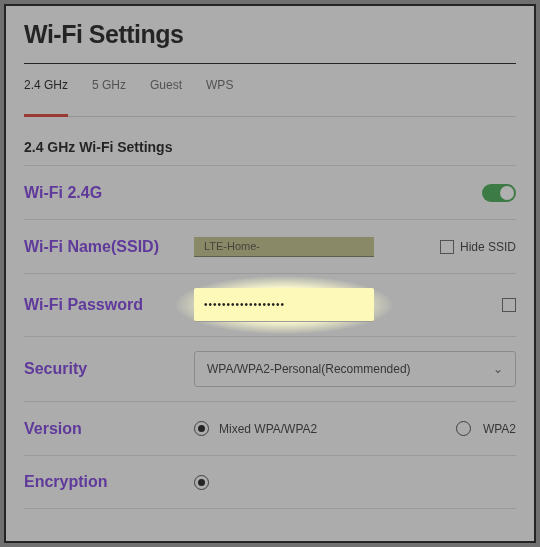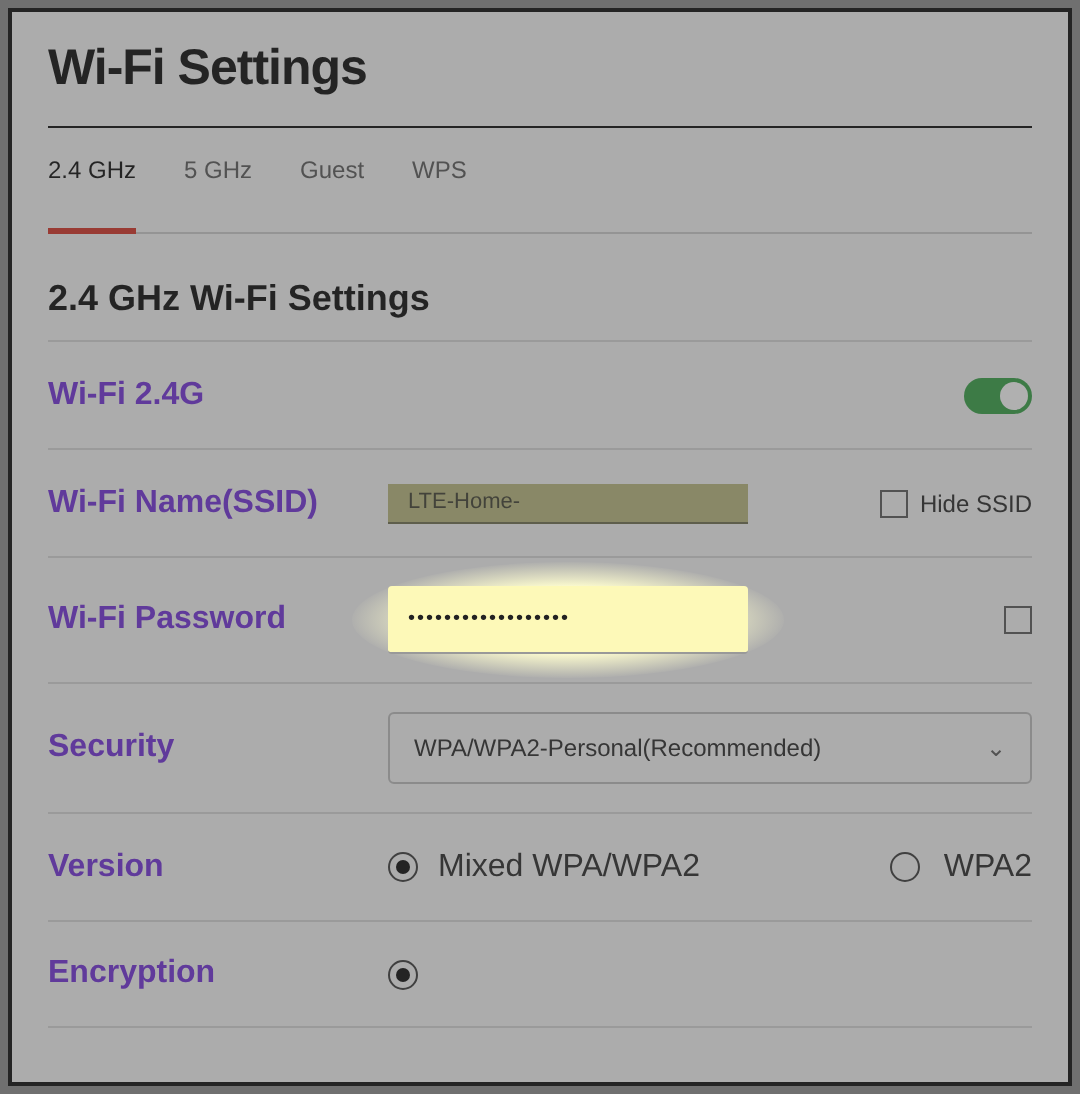--- a/index.html
+++ b/index.html
@@ -56,21 +56,21 @@
     font-weight: 500;
   }
   .tab.active::after {
     content: "";
     position: absolute;
     left: 0; right: 0; bottom: -1px;
     height: 3px;
     background: #d52b1e;
   }
   h2[data-name="section-title"] {
-    font-size: 18px;
+    font-size: 14px;
     font-weight: 700;
     margin-top: 22px;
     margin-bottom: 10px;
   }
   .row {
     display: flex;
     align-items: center;
     border-top: 1px solid #d7d7d7;
     padding: 14px 0;
     min-height: 54px;
@@ -186,21 +186,21 @@
     align-items: center;
     justify-content: center;
   }
   .radio.checked::after {
     content: "";
     width: 7px; height: 7px;
     background: #000;
     border-radius: 50%;
   }
   .radio-label {
-    font-size: 16px;
+    font-size: 12px;
     color: #222;
     margin-left: 6px;
     margin-right: 22px;
   }
 </style>
 </head>
 <body>
 
 <div class="page" data-name="settings-panel">
 

